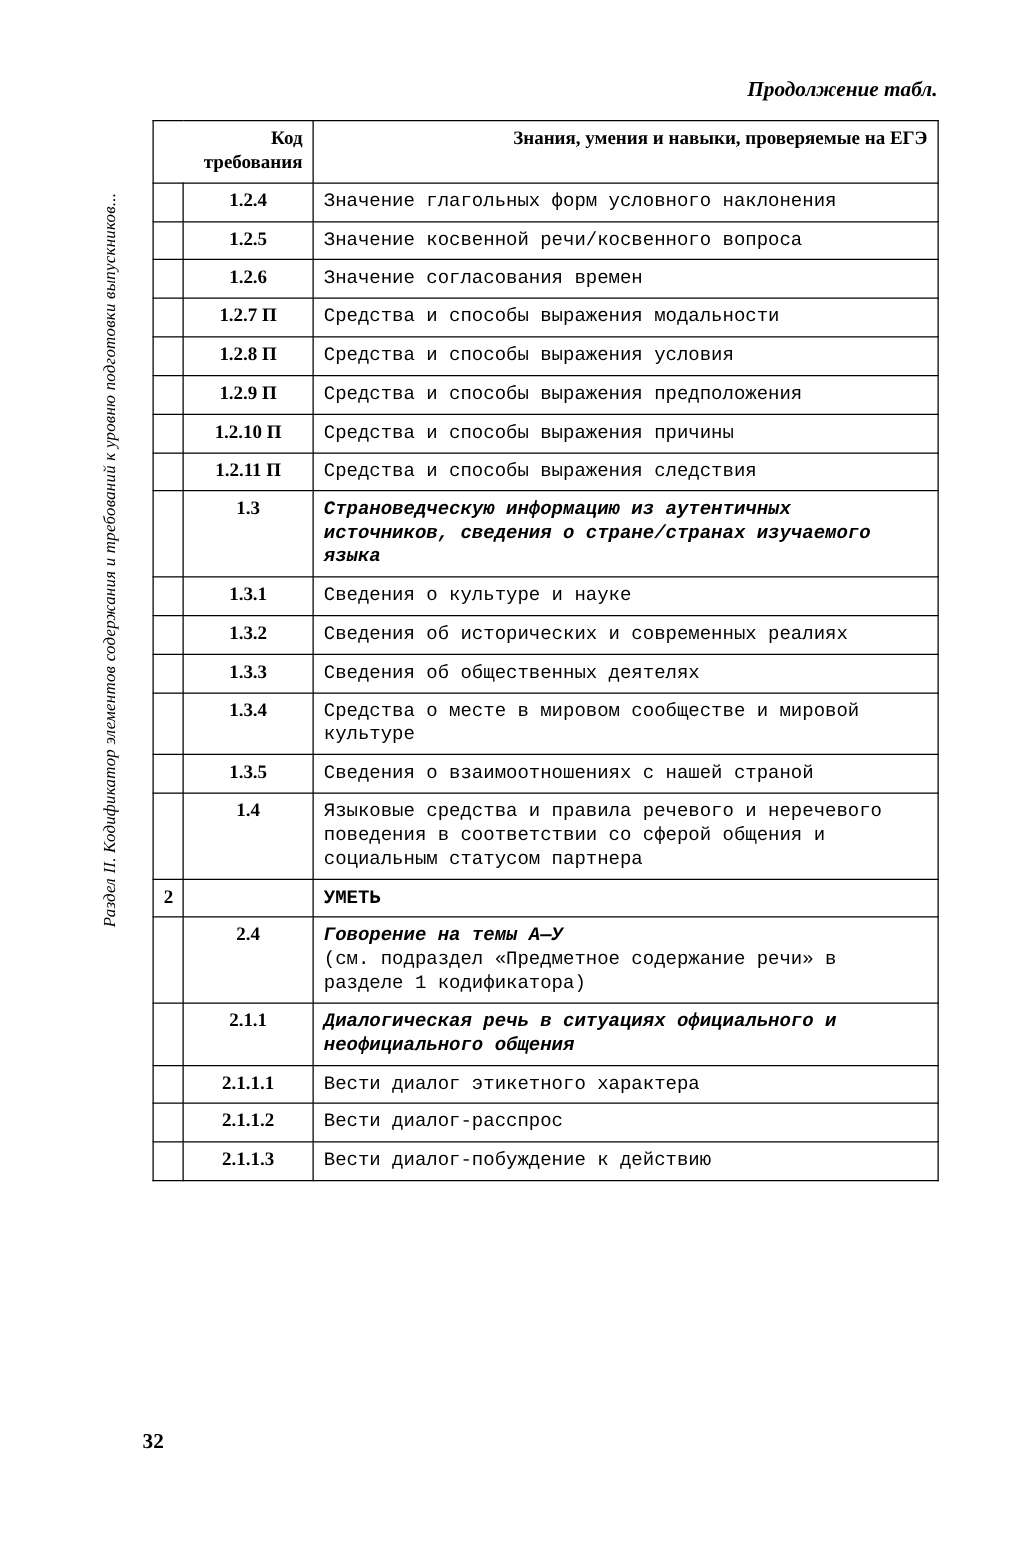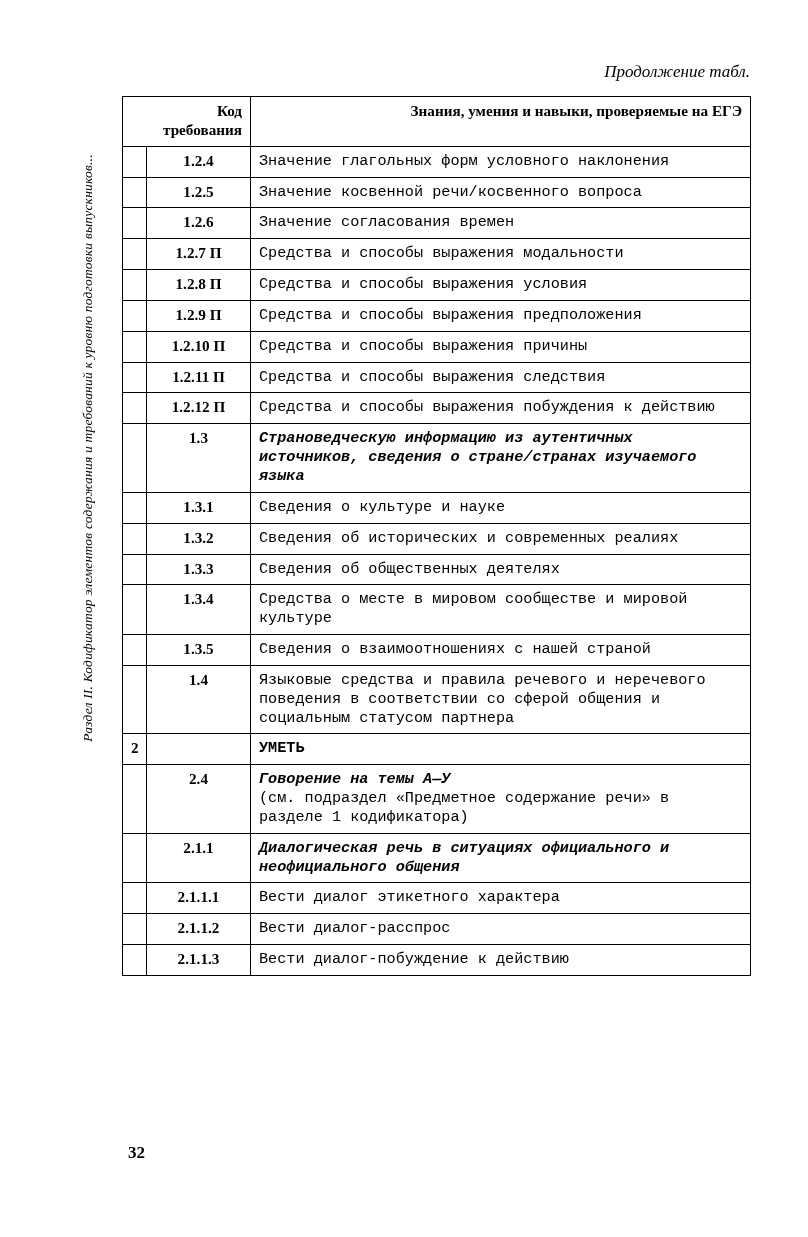--- a/index.html
+++ b/index.html
@@ -36,21 +36,21 @@
     color: #000;
     text-align: center;
     white-space: nowrap;
   }
 
   .continuation {
     position: absolute;
     right: 58px;
     top: 62px;
     font-style: italic;
-    font-weight: normal;
+    font-weight: bold;
     font-size: 17px;
     margin-left: 32px;
   }
 
   table.kodifikator {
     position: absolute;
     left: 122px;
     top: 96px;
     width: 628px;
     border-collapse: collapse;
@@ -104,21 +104,21 @@
   td.desc.b {
     font-weight: bold;
   }
   td.desc .sub {
     font-weight: normal;
     font-style: normal;
   }
   
   .page-number {
     position: absolute;
-    left: 128px;
+    left: 114px;
     top: 1143px;
     font-size: 17px;
     font-weight: bold;
     text-align: right;
   }
 </style>
 </head>
 <body>
 
 <div class="page">
@@ -175,25 +175,20 @@
           <td class="code">1.2.10 П</td>
           <td class="desc"><span>Средства и способы выражения причины</span></td>
         </tr>
         <tr>
           <td class="num"></td>
           <td class="code">1.2.11 П</td>
           <td class="desc"><span>Средства и способы выражения следствия</span></td>
         </tr>
         <tr>
           <td class="num"></td>
-          <td class="code">1.2.12 П</td>
-          <td class="desc"><span>Средства и способы выражения побуждения к действию</span></td>
-        </tr>
-        <tr>
-          <td class="num"></td>
           <td class="code">1.3</td>
           <td class="desc bi"><span>Страноведческую информацию из аутентичных источников, сведения о стране/странах изучаемого языка</span></td>
         </tr>
         <tr>
           <td class="num"></td>
           <td class="code">1.3.1</td>
           <td class="desc"><span>Сведения о культуре и науке</span></td>
         </tr>
         <tr>
           <td class="num"></td>

